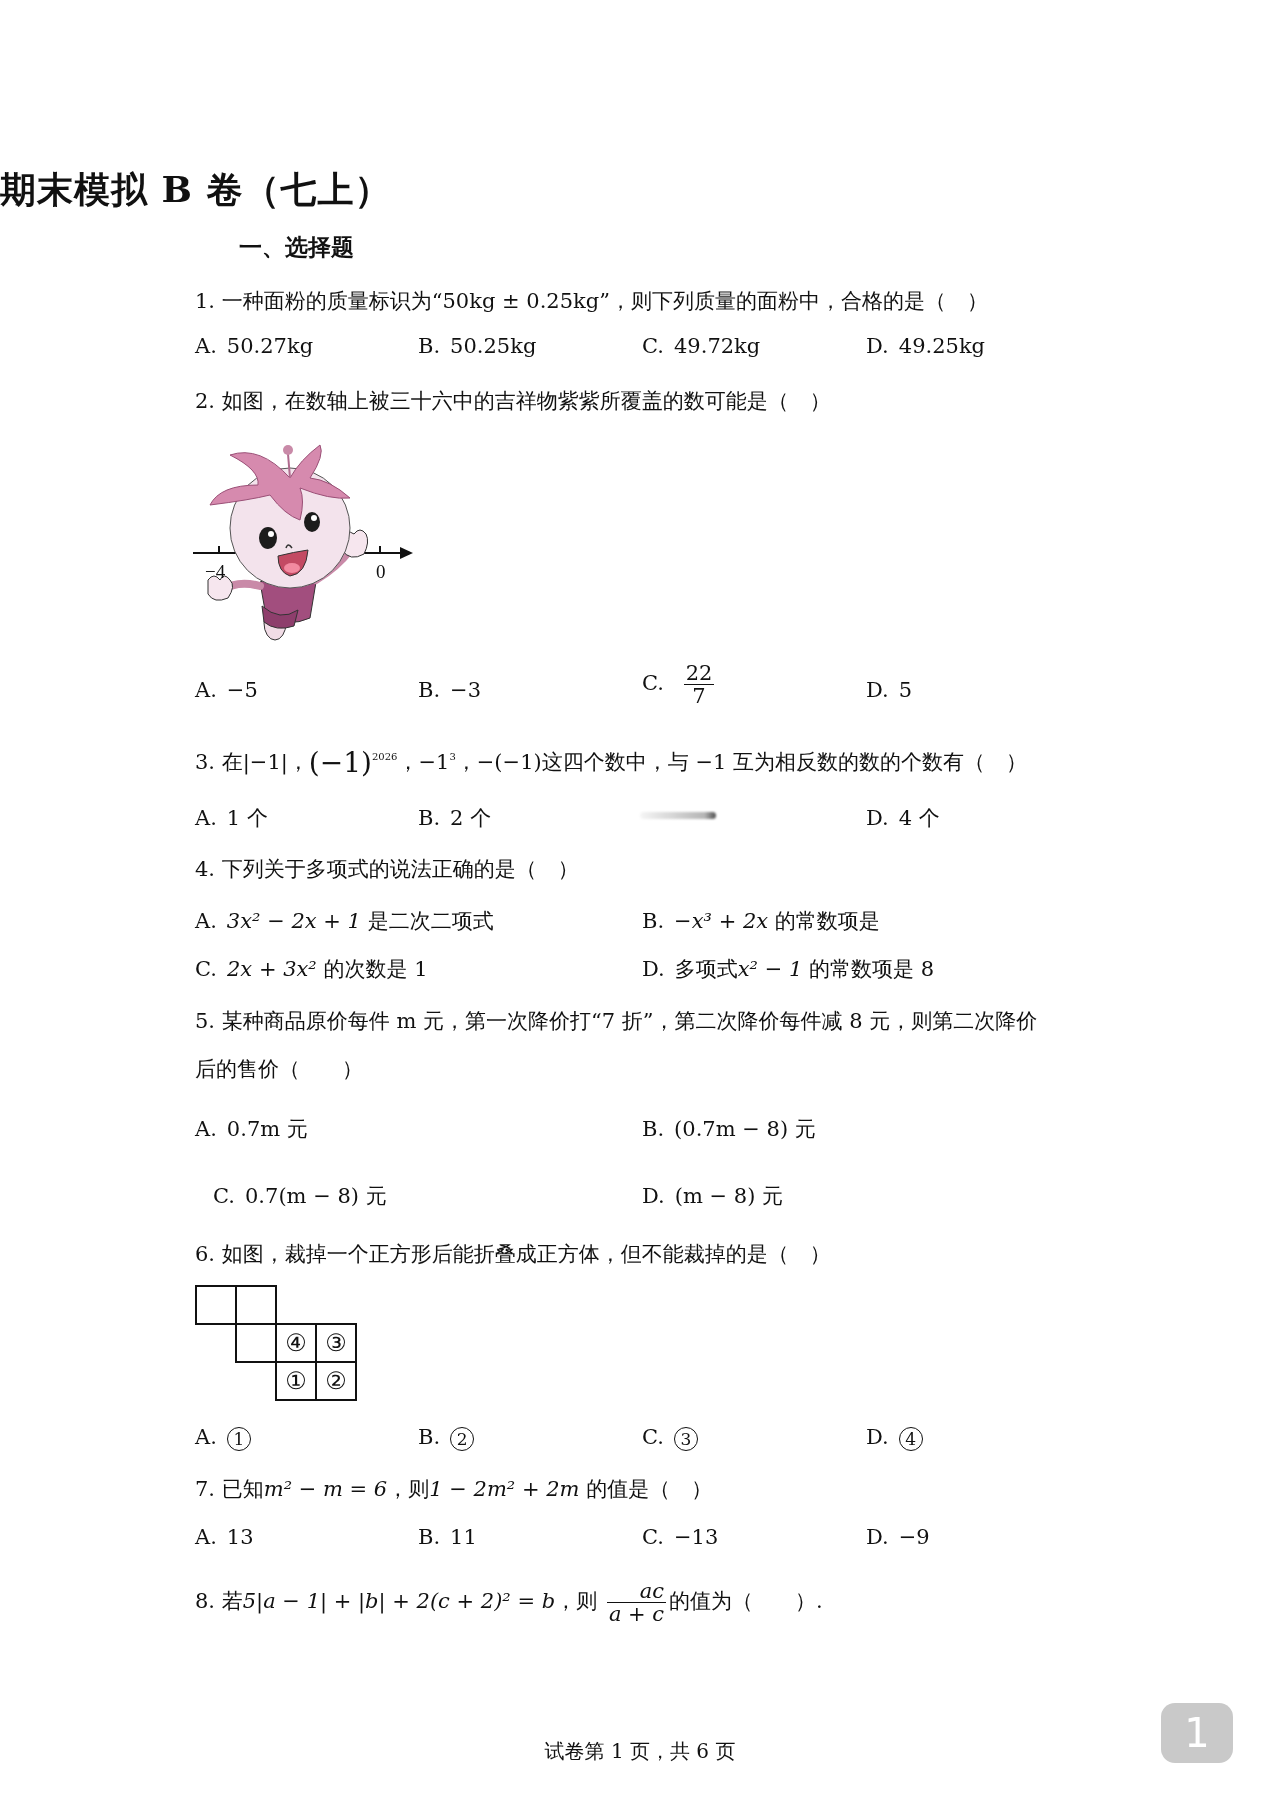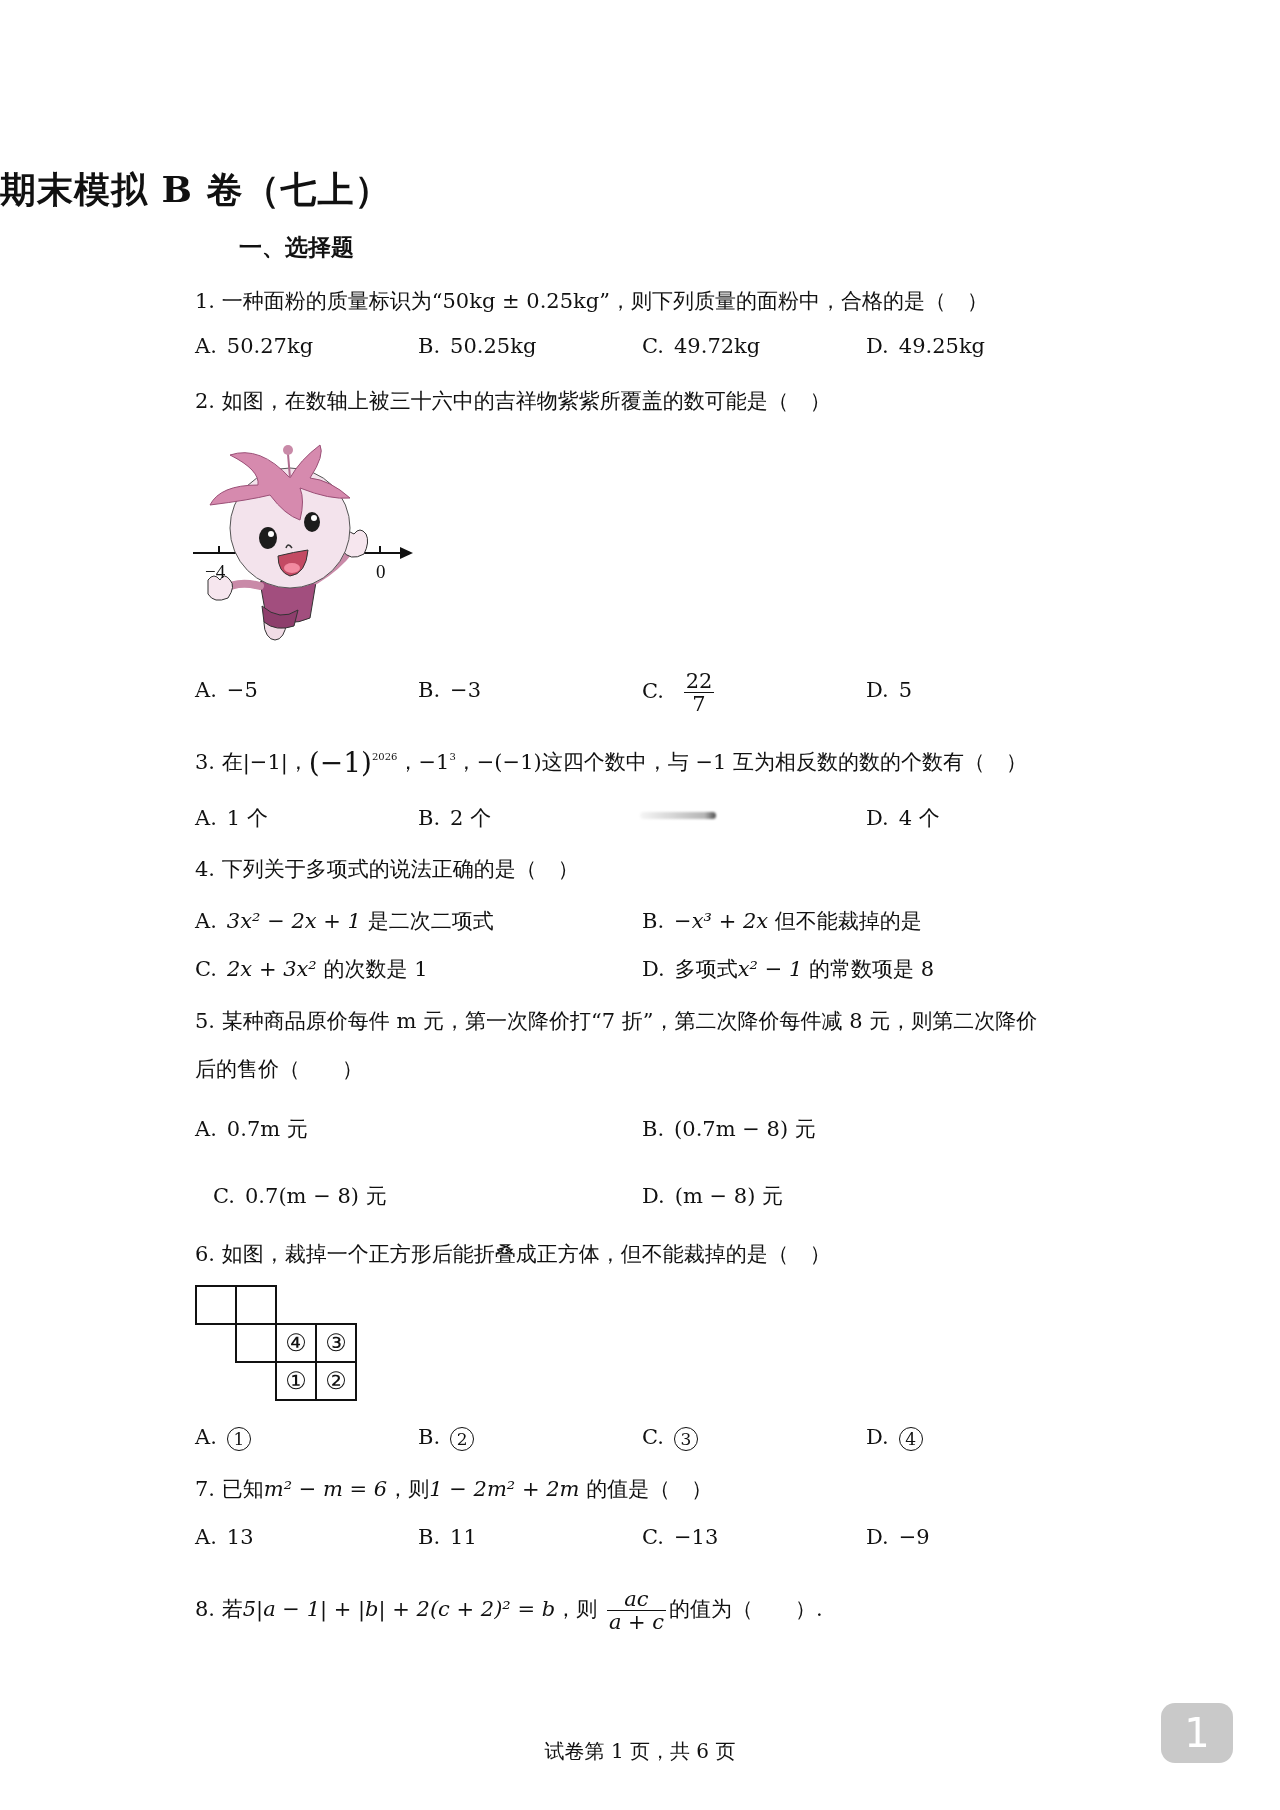--- a/index.html
+++ b/index.html
@@ -10,23 +10,23 @@
   }
   .abs { position: absolute; white-space: nowrap; }
   .title {
     left: 0; width: 1280px; top: 166px; text-align: left;
     font-size: 36px; font-weight: bold; letter-spacing: 1px;
   }
   .section { left: 195px; top: 232px; font-size: 23px; font-weight: bold; margin-left: 44px; }
   .q { font-size: 21px; left: 195px; }
   .opt { font-size: 21px; }
   .opt .lbl { margin-right: 10px; }
-  .math i { font-style: italic; }
+  .math i { font-style: italic; text-align: right; }
   .math sup { font-size: 10px; vertical-align: 9px; line-height: 0; }
-  .frac { display: inline-block; vertical-align: middle; text-align: center; line-height: 1.05; margin: 8px 3px; }
+  .frac { display: inline-block; vertical-align: middle; text-align: center; line-height: 1.05; margin: 0 3px; }
   .frac .num { display: block; border-bottom: 1.5px solid #111; padding: 0 2px; }
   .frac .den { display: block; padding: 0 2px; }
   .big-paren { font-size: 28px; vertical-align: -3px; }
   .circ { display: inline-block; width: 22px; height: 22px; border: 1.5px solid #111; border-radius: 50%;
           text-align: center; line-height: 22px; font-size: 17px; vertical-align: middle; }
   .smudge {
     left: 640px; top: 812px; width: 76px; height: 7px;
     background: linear-gradient(90deg, rgba(210,210,210,0.2), rgba(150,150,150,0.7) 85%, rgba(60,60,60,0.9));
     border-radius: 4px; filter: blur(1px);
   }
@@ -114,21 +114,21 @@
 <div class="abs opt" style="left:195px;top:804px"><span class="lbl">A.</span><span>1 个</span></div>
 <div class="abs opt" style="left:418px;top:804px"><span class="lbl">B.</span><span>2 个</span></div>
 <div class="abs smudge"></div>
 <div class="abs opt" style="left:866px;top:804px"><span class="lbl">D.</span><span>4 个</span></div>
 
 <div class="abs q" style="top:855px">
   <span>4.</span>
   <span>下列关于多项式的说法正确的是（　）</span>
 </div>
 <div class="abs opt math" style="left:195px;top:907px"><span class="lbl">A.</span><i>3x² − 2x + 1</i> <span>是二次二项式</span></div>
-<div class="abs opt math" style="left:642px;top:907px"><span class="lbl">B.</span><i>−x³ + 2x</i> <span>但不能裁掉的是</span></div>
+<div class="abs opt math" style="left:642px;top:907px"><span class="lbl">B.</span><i>−x³ + 2x</i> <span>的常数项是</span></div>
 <div class="abs opt math" style="left:195px;top:955px"><span class="lbl">C.</span><i>2x + 3x²</i> <span>的次数是 1</span></div>
 <div class="abs opt math" style="left:642px;top:955px"><span class="lbl">D.</span><span>多项式</span><i>x² − 1</i> <span>的常数项是 8</span></div>
 
 <div class="abs q" style="top:1007px">
   <span>5.</span>
   <span>某种商品原价每件 m 元，第一次降价打“7 折”，第二次降价每件减 8 元，则第二次降价</span>
 </div>
 <div class="abs q" style="top:1055px">后的售价（　　）</div>
 <div class="abs opt math" style="left:195px;top:1115px"><span class="lbl">A.</span><span>0.7m 元</span></div>
 <div class="abs opt math" style="left:642px;top:1115px"><span class="lbl">B.</span><span>(0.7m − 8) 元</span></div>

